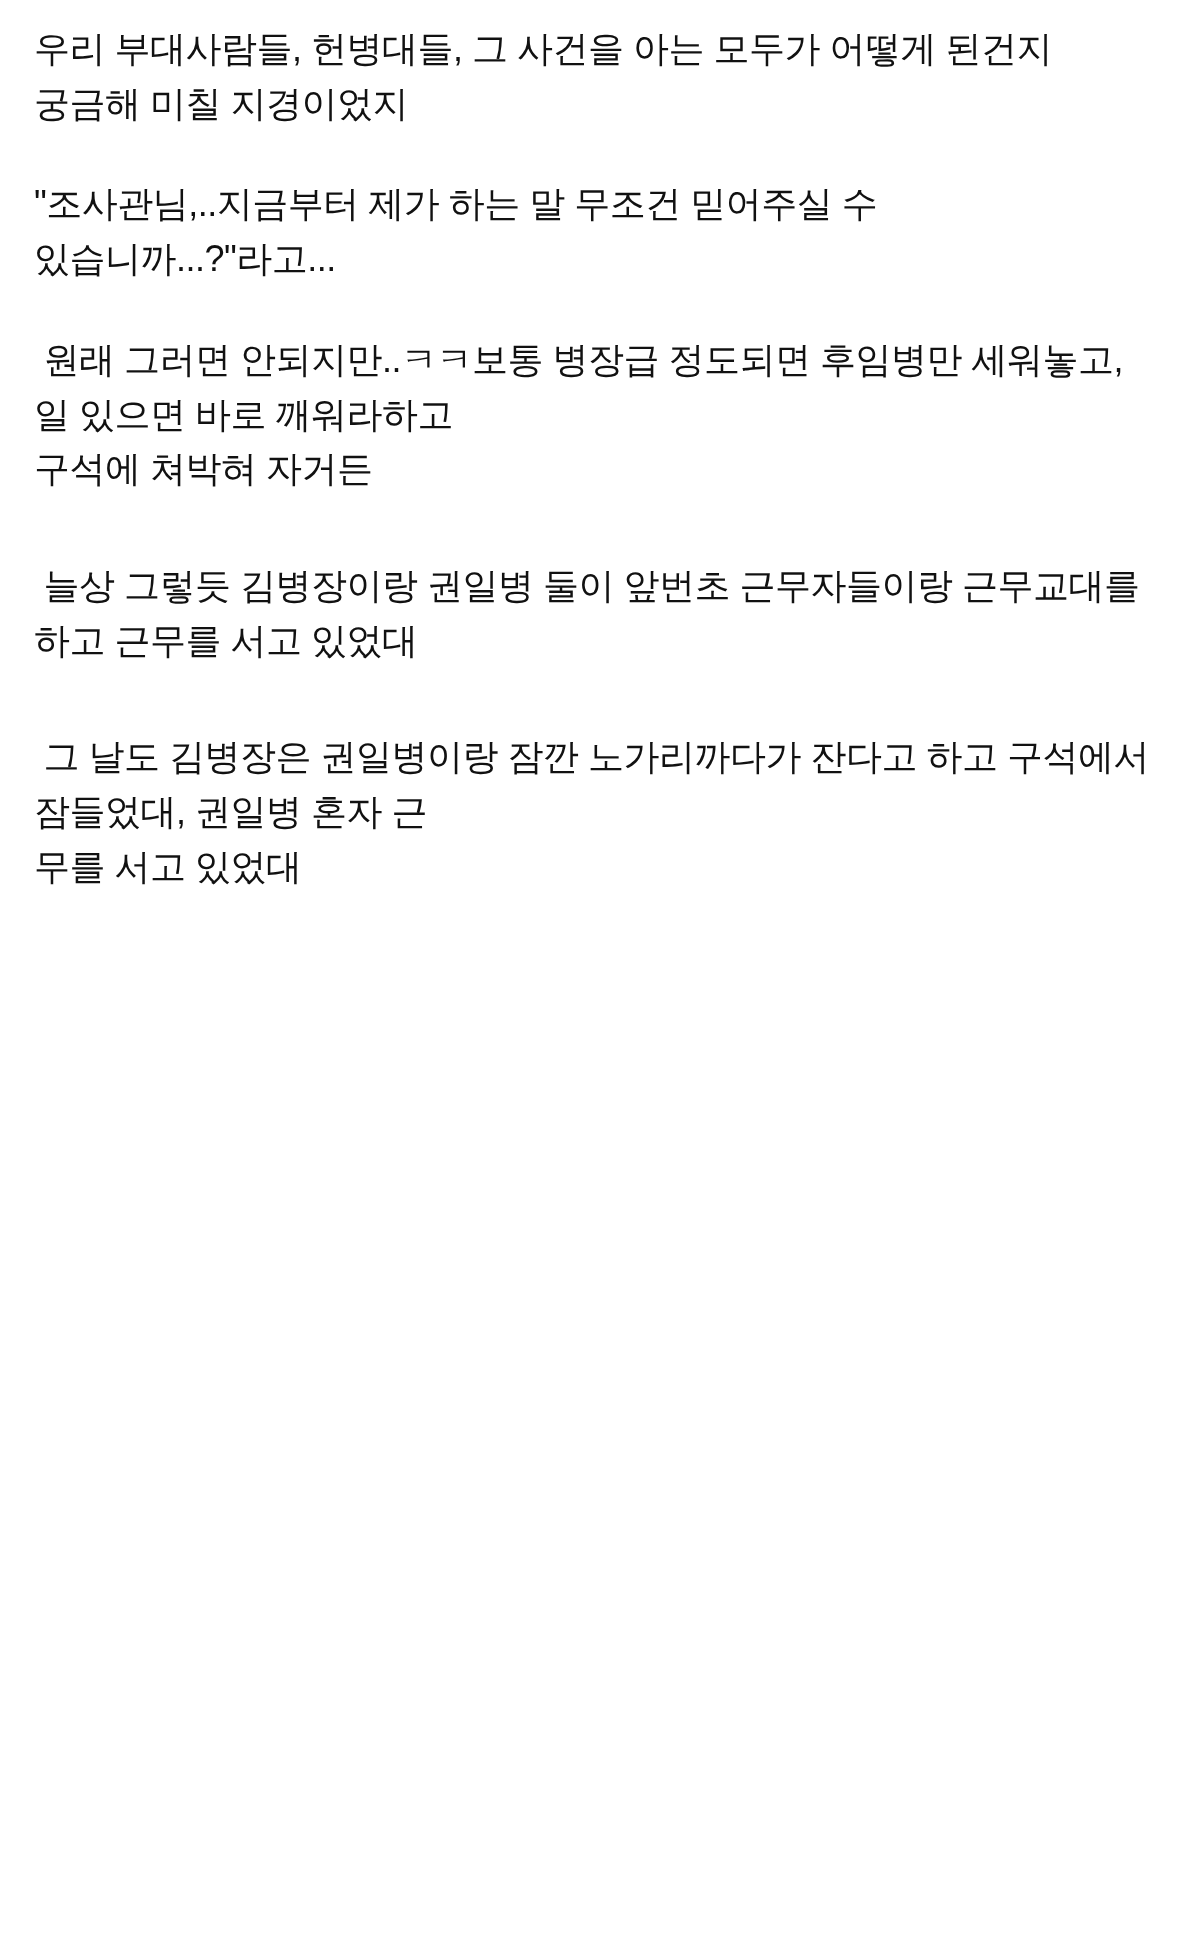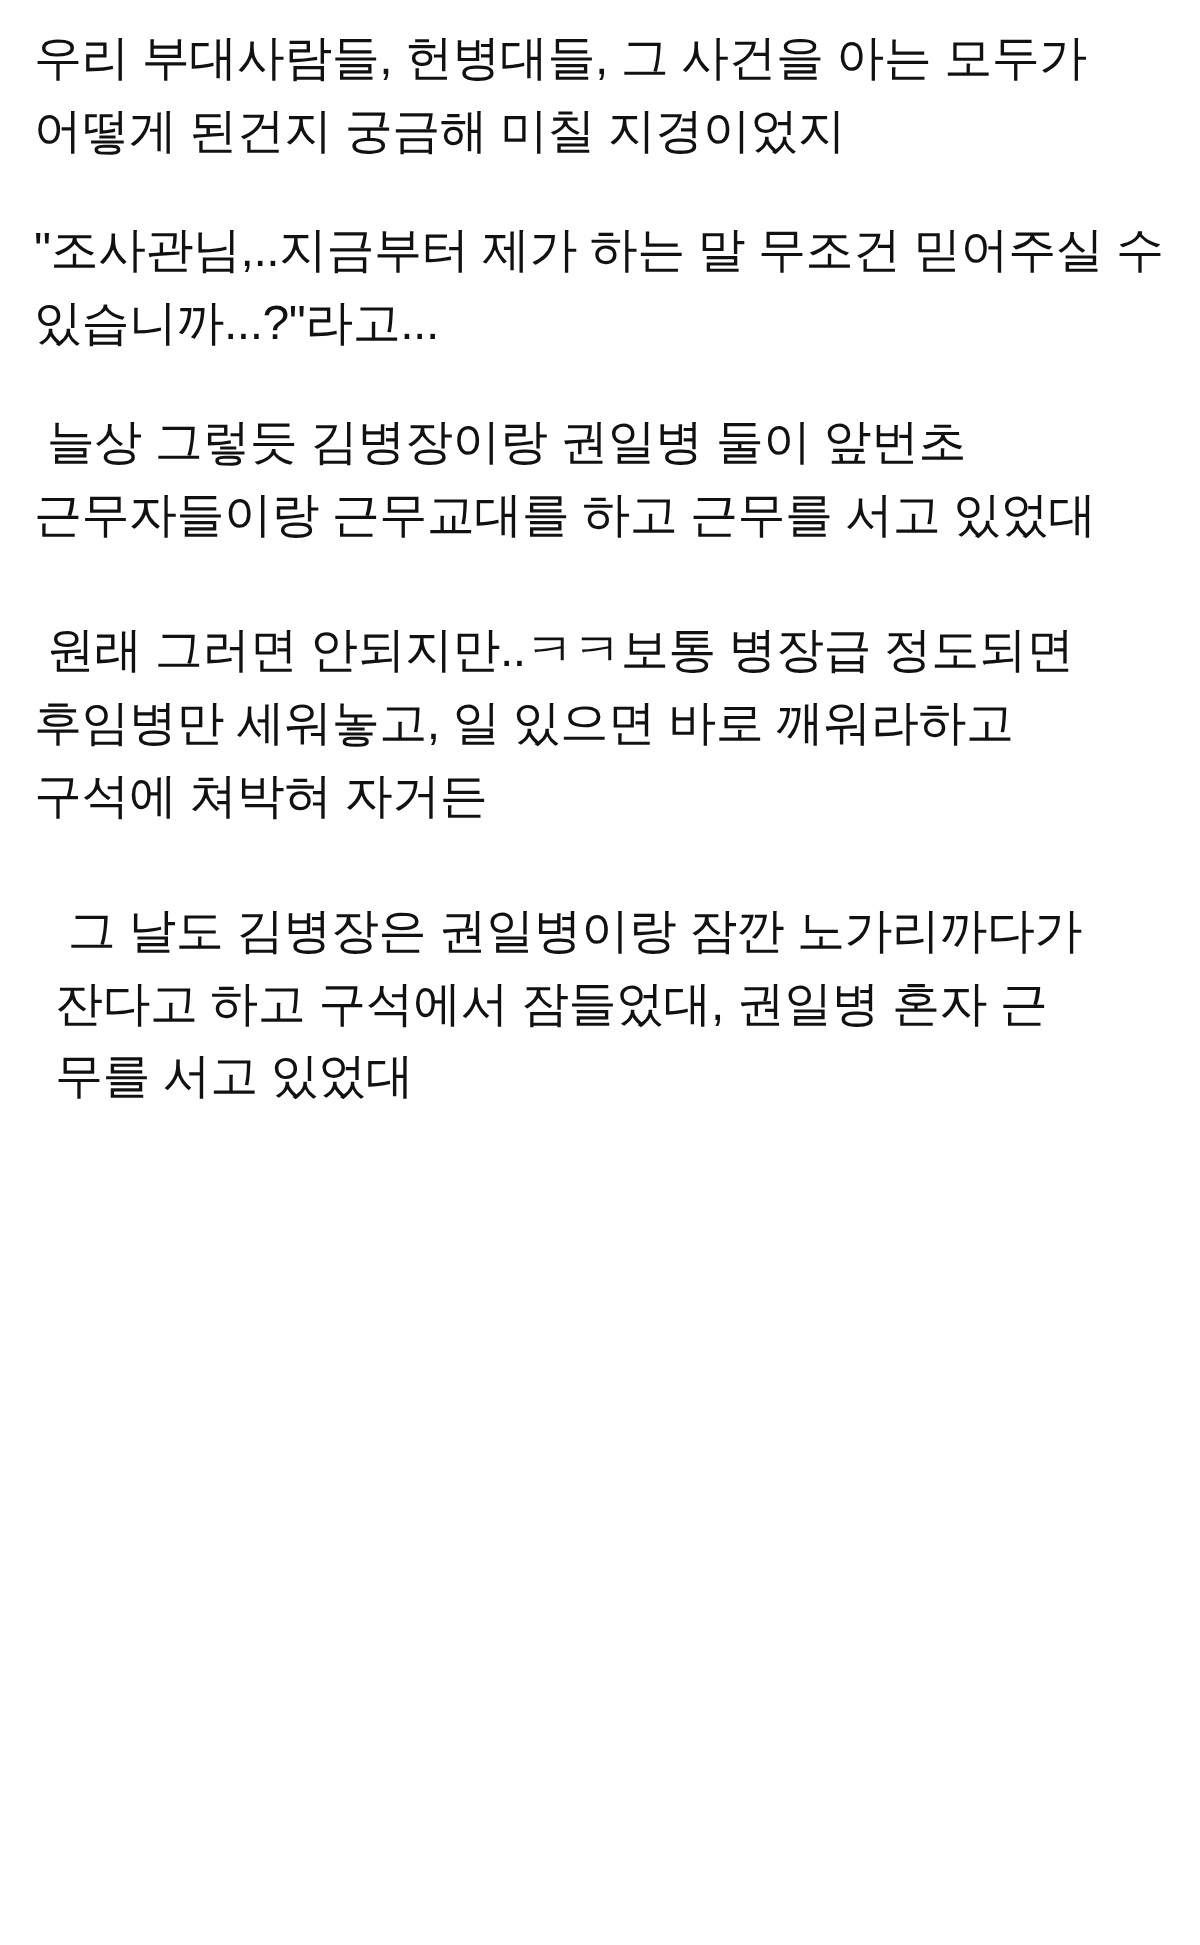--- a/index.html
+++ b/index.html
@@ -17,43 +17,42 @@
     width: 1200px;
     min-height: 1945px;
     box-sizing: border-box;
     padding: 22px 34px 30px 34px;
     background: #ffffff;
   }
   .story-body {
     display: block;
   }
   .para {
-    font-size: 48px;
+    font-size: 36px;
     line-height: 1.52;
     letter-spacing: -0.5px;
     color: #111111;
     margin: 0 0 46px 0;
     white-space: pre-wrap;
     word-break: keep-all;
     font-weight: 400;
   }
   .para:last-child {
     margin-bottom: 0;
-    margin-left: 21px;
   }
   .gap-large {
     margin-bottom: 62px;
   }
 </style>
 </head>
 <body>
 
 <div class="page">
   <article class="story-body">
     <p class="para">우리 부대사람들, 헌병대들, 그 사건을 아는 모두가 어떻게 된건지 궁금해 미칠 지경이었지</p>
     <p class="para">"조사관님,..지금부터 제가 하는 말 무조건 믿어주실 수 있습니까...?"라고...</p>
-    <p class="para gap-large"> 늘상 그렇듯 김병장이랑 권일병 둘이 앞번초 근무자들이랑 근무교대를 하고 근무를 서고 있었대</p>
     <p class="para gap-large"> 원래 그러면 안되지만..ㅋㅋ보통 병장급 정도되면 후임병만 세워놓고, 일 있으면 바로 깨워라하고
 구석에 쳐박혀 자거든</p>
+    <p class="para gap-large"> 늘상 그렇듯 김병장이랑 권일병 둘이 앞번초 근무자들이랑 근무교대를 하고 근무를 서고 있었대</p>
     <p class="para"> 그 날도 김병장은 권일병이랑 잠깐 노가리까다가 잔다고 하고 구석에서 잠들었대, 권일병 혼자 근
 무를 서고 있었대</p>
   </article>
 </div>
 
 </body></html>

